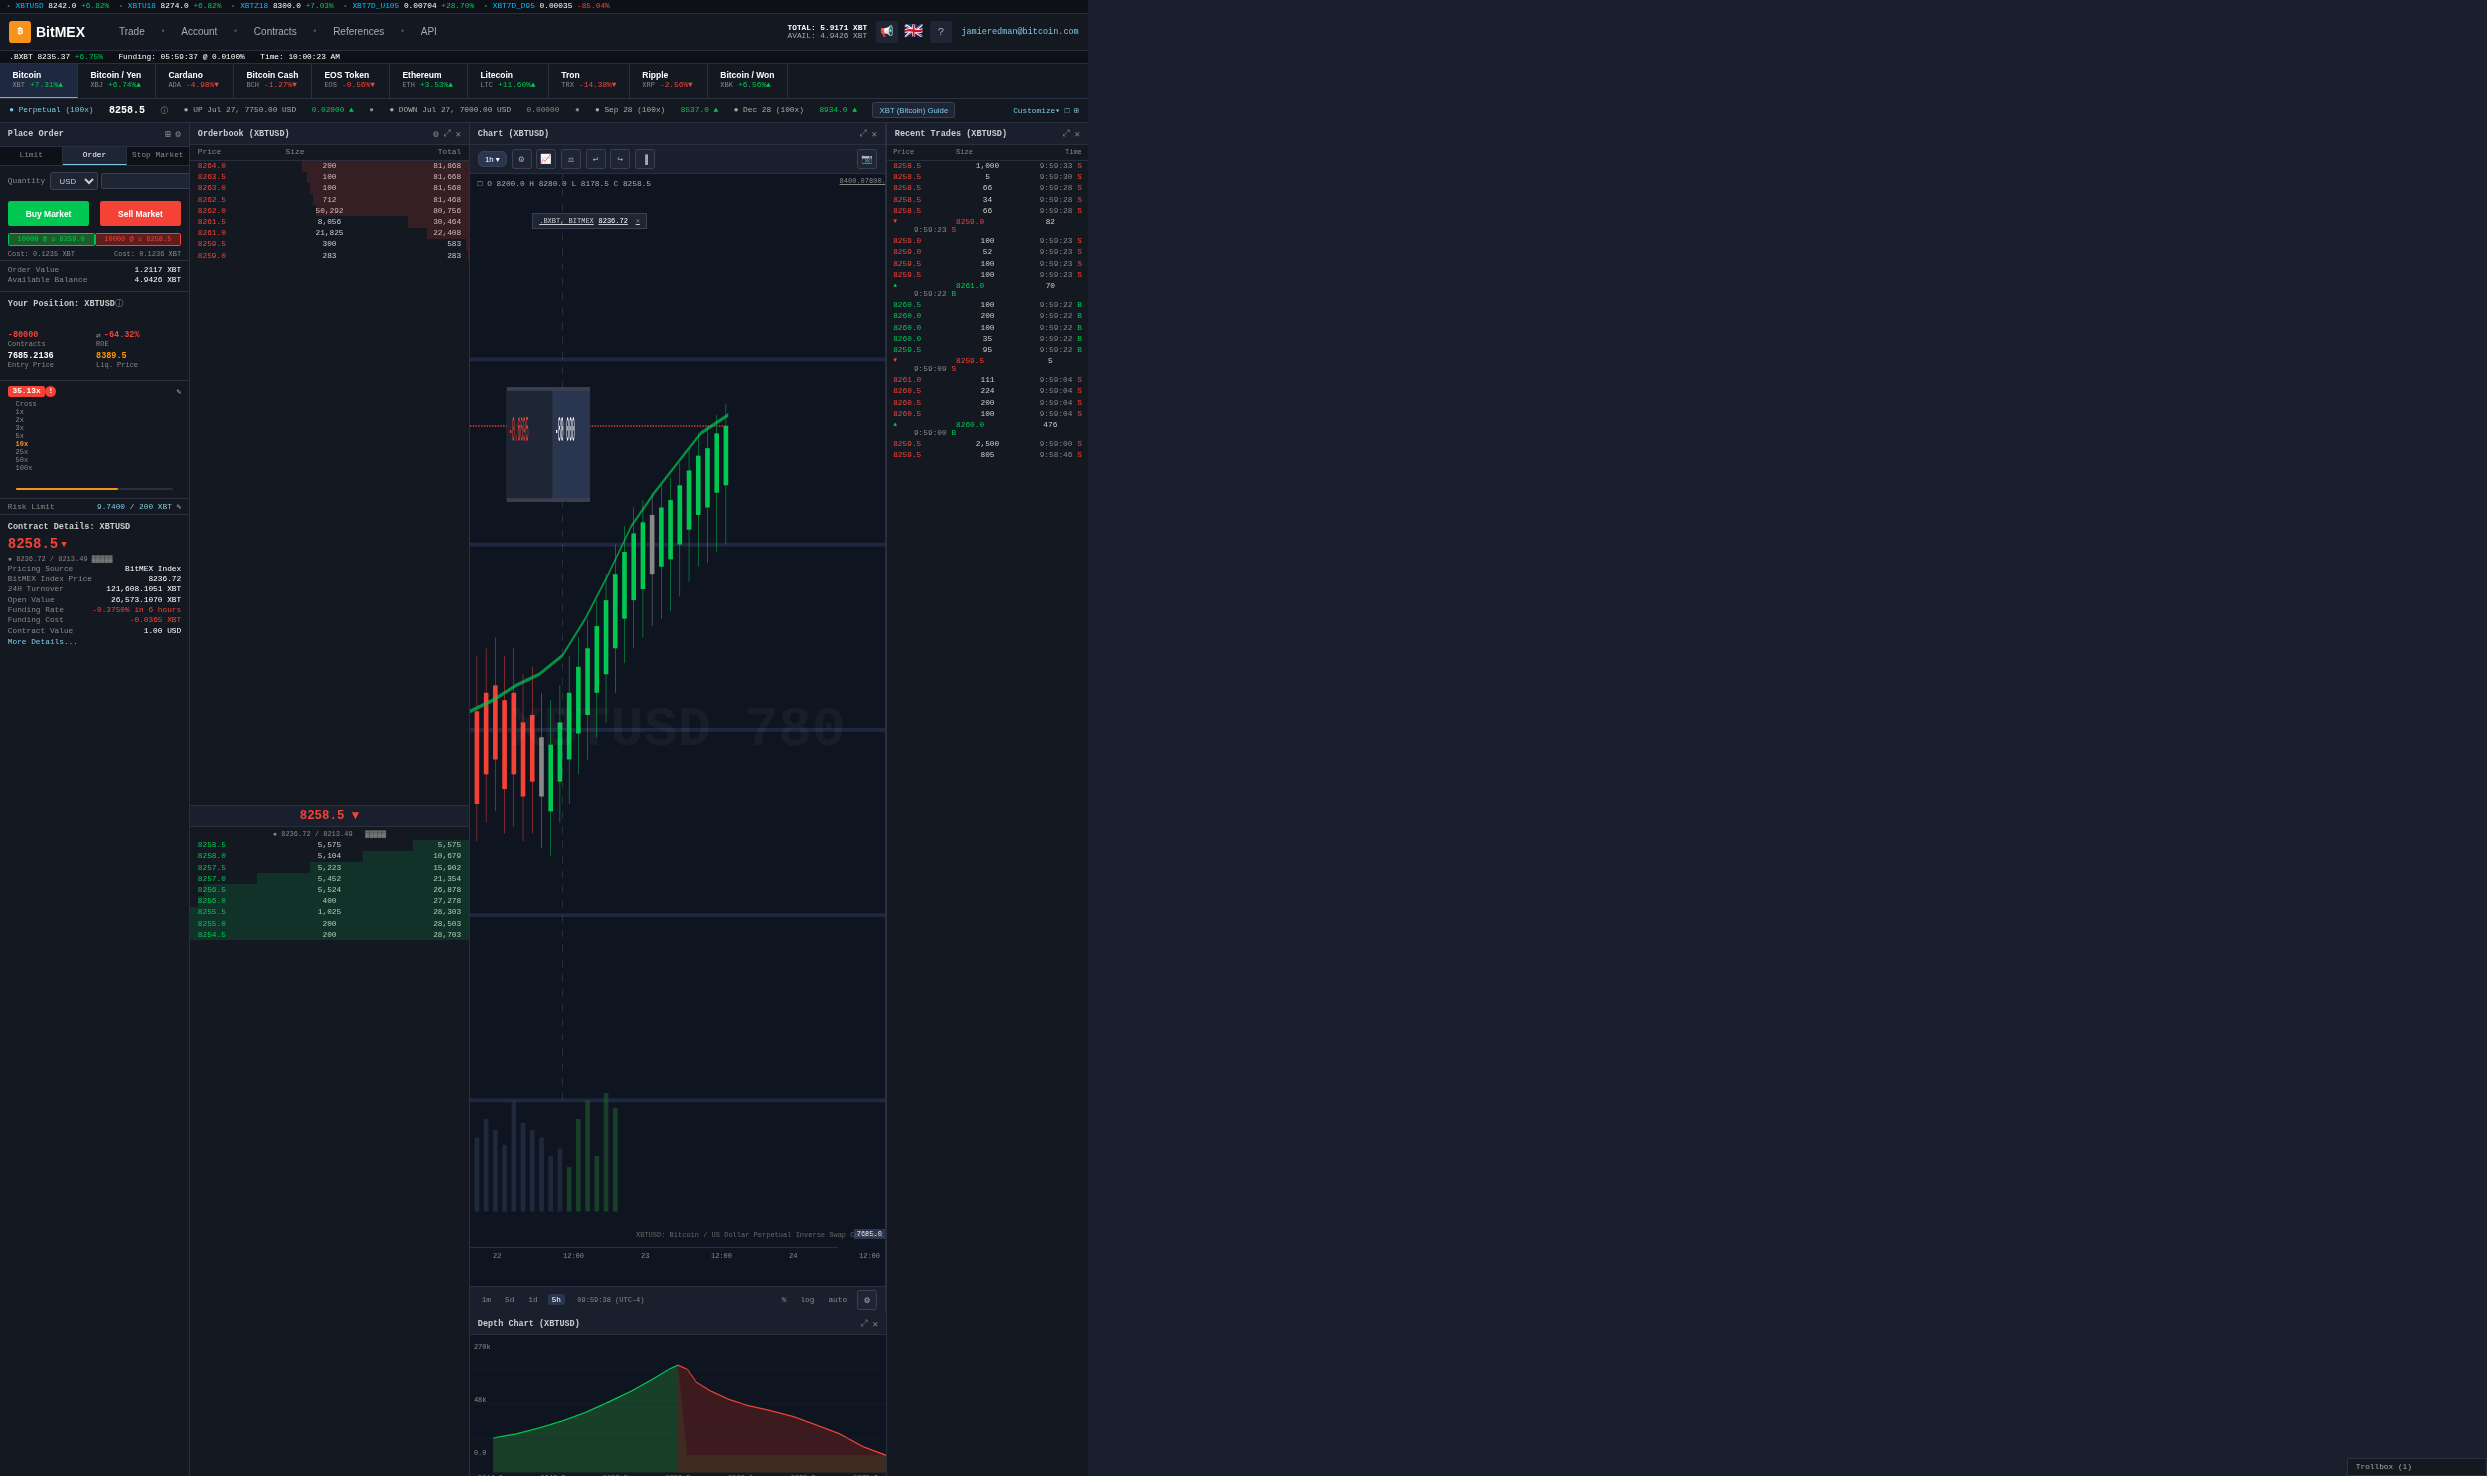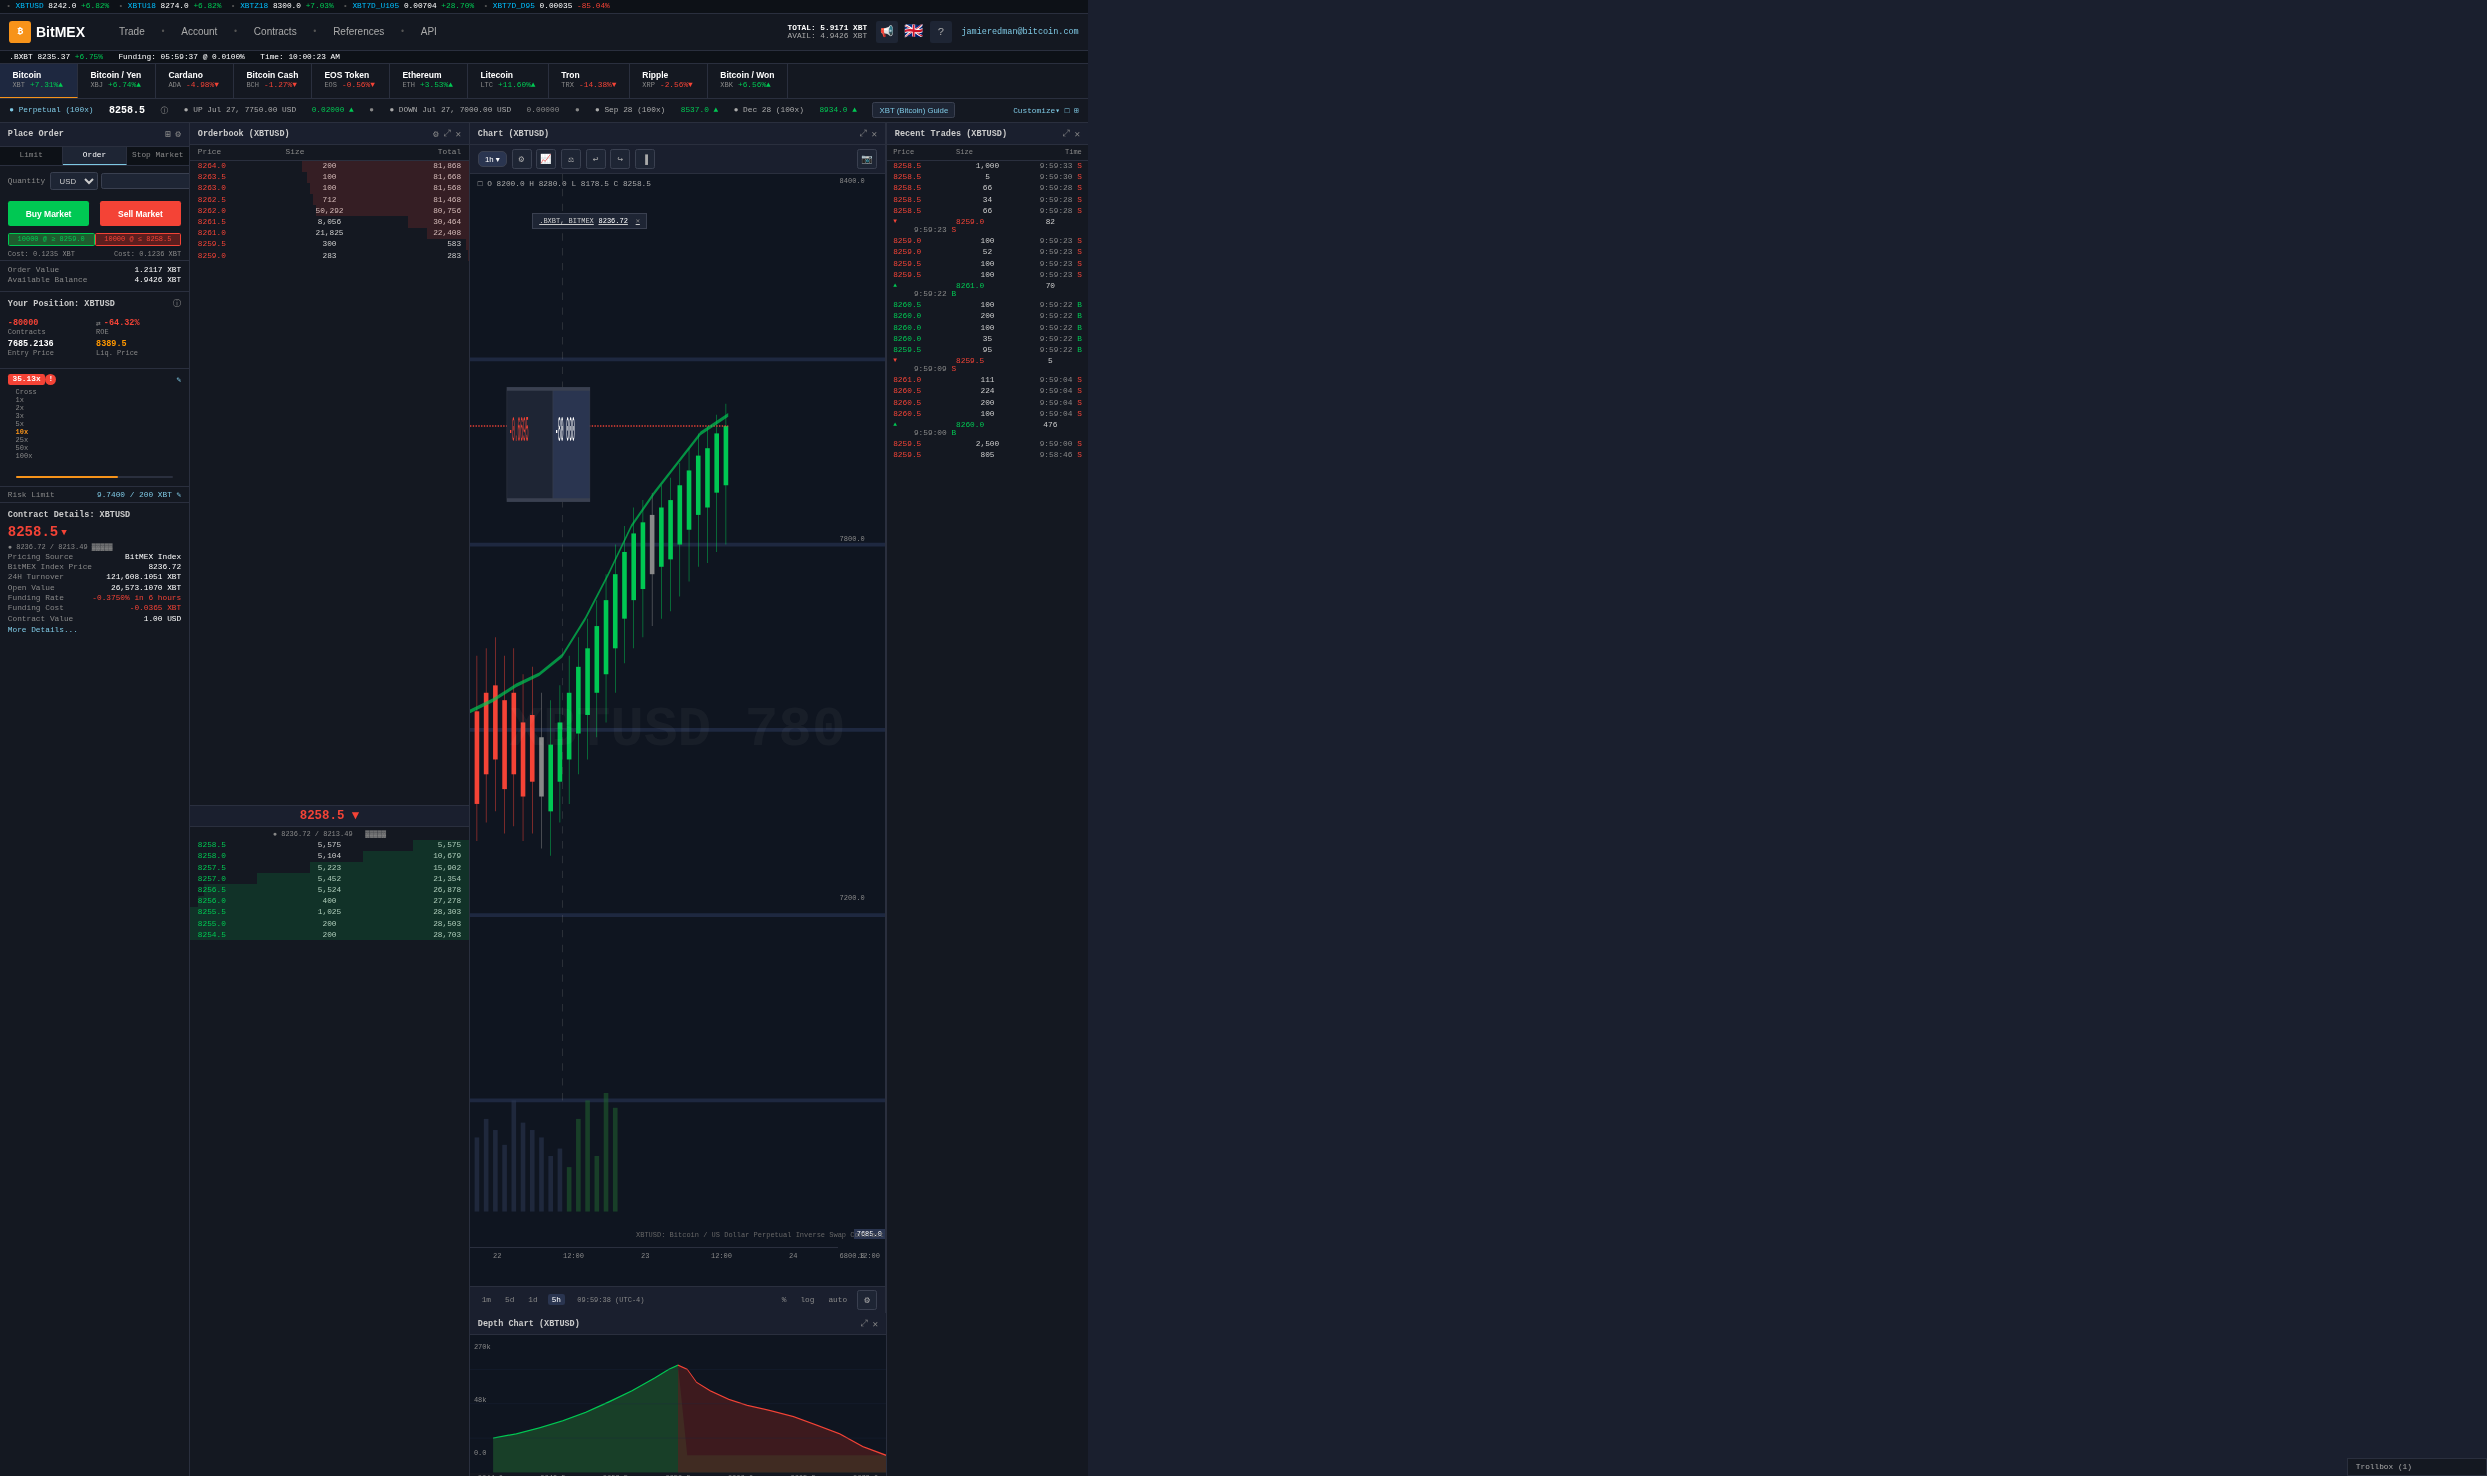--- a/index.html
+++ b/index.html
@@ -275,22 +275,21 @@
     .val-value { color: #fff; }
 
     
     .position-section {
       border-top: 0.8px solid #2a2f3e;
       padding: 6.2px 7.8px;
     }
     .pos-header {
       display: flex;
       align-items: center;
-      justify-content: space-between;
-      margin-bottom: 8px;
+      margin-bottom: 20px;
     }
     .pos-title { color: #ccc; font-size: 8.5px; font-weight: bold; }
     .pos-grid {
       display: grid;
       grid-template-columns: 1fr 1fr;
       gap: 3.1px;
       margin-bottom: 4.7px;
     }
     .pos-item { }
     .pos-label { color: #888; font-size: 7px; }
@@ -515,25 +514,26 @@
       pointer-events: none;
       white-space: nowrap;
     }
     .chart-y-axis {
       position: absolute;
       right: 0;
       top: 0;
       bottom: 23px;
       width: 47px;
       display: flex;
-      flex-direction: column;
+      flex-direction: row;
       justify-content: space-between;
       padding: 3.1px 1.6px;
       font-size: 7px;
       color: #888;
+      text-decoration: underline;
     }
     .chart-x-axis {
       position: absolute;
       bottom: 23px;
       left: 0;
       right: 47px;
       height: 15.5px;
       display: flex;
       align-items: center;
       padding: 0 7.8px;

